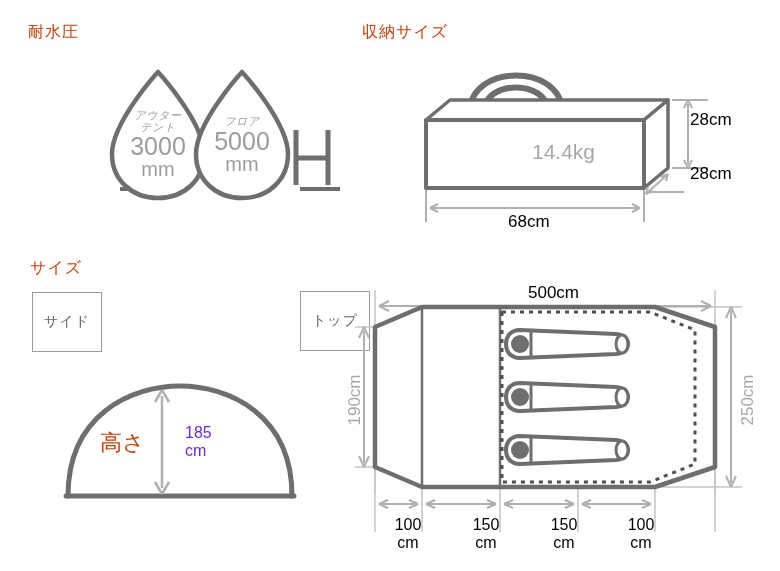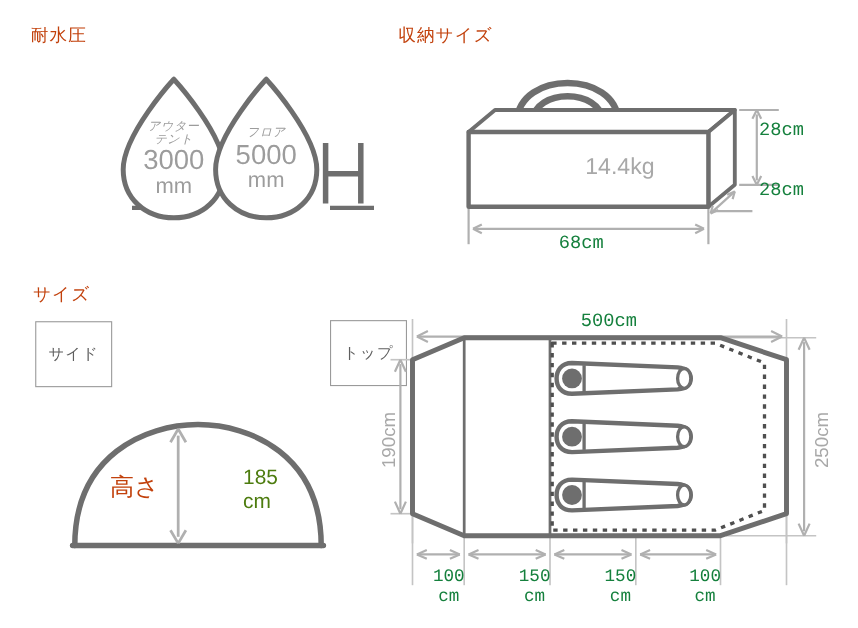--- a/index.html
+++ b/index.html
@@ -28,25 +28,24 @@
     border: 1.5px solid #9a9a9a;
     color: #5f5f5f;
     font-size: 14px;
     padding: 20px 11px;
     white-space: nowrap;
     background: #fff;
     letter-spacing: 1px;
   }
 
   .dim-label {
-    color: #15803d;
+    color: #000000;
     font-size: 17px;
     white-space: nowrap;
     line-height: 1.12;
-    font-family: Liberation Mono, monospace;
   }
   .dim-label.small { font-size: 16px; }
 
   .vert-label {
     color: #a8a8a8;
     font-size: 17px;
     white-space: nowrap;
     transform: rotate(-90deg);
     transform-origin: 50% 50%;
   }
@@ -67,25 +66,24 @@
     white-space: nowrap;
     margin-left: 24px;
   }
 
   .height-word {
     color: #c2410c;
     font-size: 22px;
     white-space: nowrap;
   }
   .height-num {
-    color: #4d7c0f;
-    font-size: 19px;
+    color: #6d28d9;
+    font-size: 16px;
     line-height: 1.15;
     white-space: nowrap;
-    margin-left: 36px;
   }
 
   svg { display: block; overflow: visible; }
 </style>
 </head>
 <body>
 
 <div class="abs section-title" style="left:28px; top:22px;">耐水圧</div>
 
 <div class="abs" style="left:60px; top:50px;">

